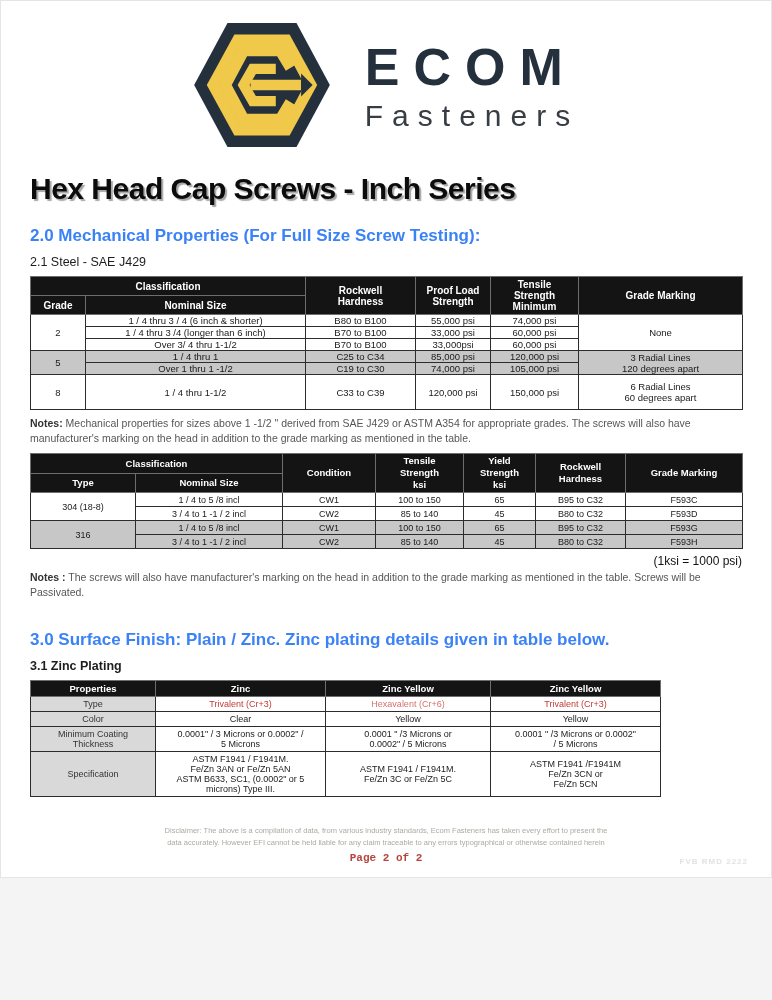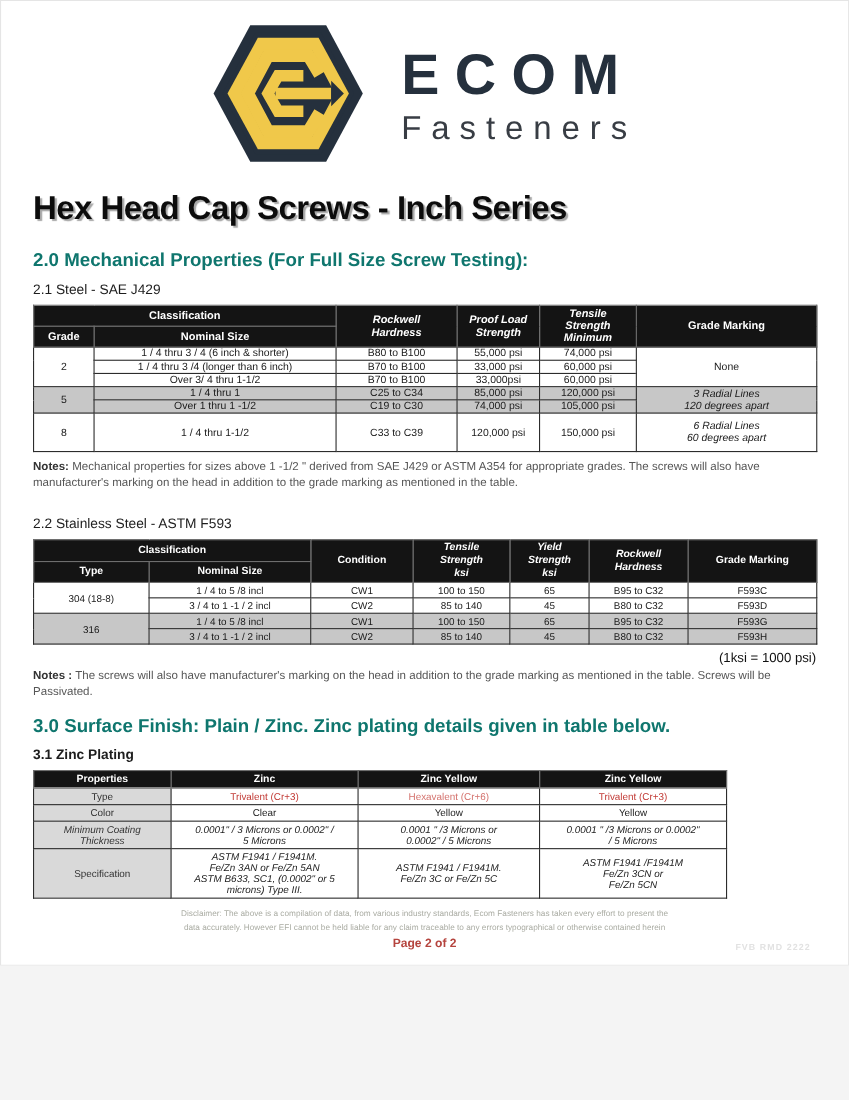--- a/index.html
+++ b/index.html
@@ -15,33 +15,33 @@
   .brand-text { display:flex; flex-direction:column; }
   .brand-name { font-size:52px; font-weight:800; color:#25303d; letter-spacing:14px; line-height:1.0; }
   .brand-sub  { font-size:30px; font-weight:400; color:#383d44; letter-spacing:9px; margin-top:6px; }
   
   .doc-title {
     margin-top:14px; font-size:30px; font-weight:800;
     color:#0c0c0c; letter-spacing:-0.5px;
     text-shadow:2px 2px 1px rgba(0,0,0,0.35);
   }
   
-  .h-red { color:#0f766e; font-size:17px; font-weight:700; }
+  .h-red { color:#3b82f6; font-size:17px; font-weight:700; }
   .h20 { margin-top:20px; }
-  .h30 { margin-top:12px; }
+  .h30 { margin-top:29px; }
   .h-sub { font-size:12.5px; color:#1d1d1d; margin-top:9px; }
   .h-sub-bold { font-weight:700; }
   
   table { border-collapse:collapse; table-layout:fixed; margin-top:7px; }
   th, td { border:1px solid #2c2c2c; text-align:center; vertical-align:middle; }
   thead th {
     background:#141414; color:#ffffff; font-weight:700;
     border:1px solid #6e6e6e;
   }
-  .pre { white-space:pre-line;font-style:italic; }
+  .pre { white-space:pre-line; }
   .shade td { background:#c7c7c7; }
   
   .t1 { width:712px; font-size:9.5px; }
   .t1 thead th { font-size:10px; padding:2px 2px; }
   .t1 td { padding:0 3px; color:#1a1a1a; }
   .t1 .row-g8 td { padding:6px 3px; }
   
   .t2 { width:712px; font-size:9px; }
   .t2 thead th { font-size:9.5px; padding:1px 2px; line-height:1.25; }
   .t2 td { padding:1.5px 2px; color:#1a1a1a; }
@@ -52,22 +52,22 @@
   .t3 td.lbl { background:#d9d9d9; color:#333; }
   .t3 .red1 { color:#c23b36; }
   .t3 .red2 { color:#d4736e; }
   
   .notes { font-size:10.5px; color:#565656; line-height:1.45; margin-top:6px; width:706px; }
   .notes b { color:#333333; }
   .ksi { text-align:right; font-size:12px; color:#111; margin-top:5px; width:712px; }
   
   .footer { position:absolute; left:0; right:0; bottom:14px; text-align:center; }
   .disclaimer { font-size:7.5px; color:#aaaca3; line-height:1.6; white-space:pre-line; }
-  .page-label { color:#b5443e; font-weight:700; font-size:11px; margin-top:3px; }
-  .doc-code { position:absolute; right:35px; bottom:-2px; font-size:8px; color:#e2e2e2; letter-spacing:1px;font-weight:bold; }
+  .page-label { color:#b5443e; font-weight:700; font-size:11px; margin-top:3px;font-family:Liberation Mono, monospace; }
+  .doc-code { position:absolute; right:24px; bottom:-2px; font-size:8px; color:#e2e2e2; letter-spacing:1px;font-weight:bold; }
 </style>
 </head>
 <body>
 
 <div class="page">
 
   <div class="brand-row">
     <span>
       <svg width="138" height="138" viewBox="0 0 120 120" aria-hidden="true">
         <path d="M30 6 H90 L119 60 L90 114 H30 L1 60 Z" fill="#25303d"></path>
@@ -160,21 +160,20 @@
         <td>120,000 psi</td>
         <td>150,000 psi</td>
         <td class="pre">6 Radial Lines
 60 degrees apart</td>
       </tr>
     </tbody>
   </table>
 
   <div class="notes"><b>Notes:</b><span> Mechanical properties for sizes above 1 -1/2 " derived from SAE J429 or ASTM A354 for appropriate grades. The screws will also have manufacturer's marking on the head in addition to the grade marking as mentioned in the table.</span></div>
 
-  <div class="h-sub" style="margin-top:22px">2.2  Stainless Steel - ASTM F593</div>
 
   <table class="t2">
     <colgroup>
       <col style="width:105px">
         <col style="width:147px">
         <col style="width:93px">
       <col style="width:88px">
         <col style="width:72px">
         <col style="width:90px">
         <col style="width:117px">

